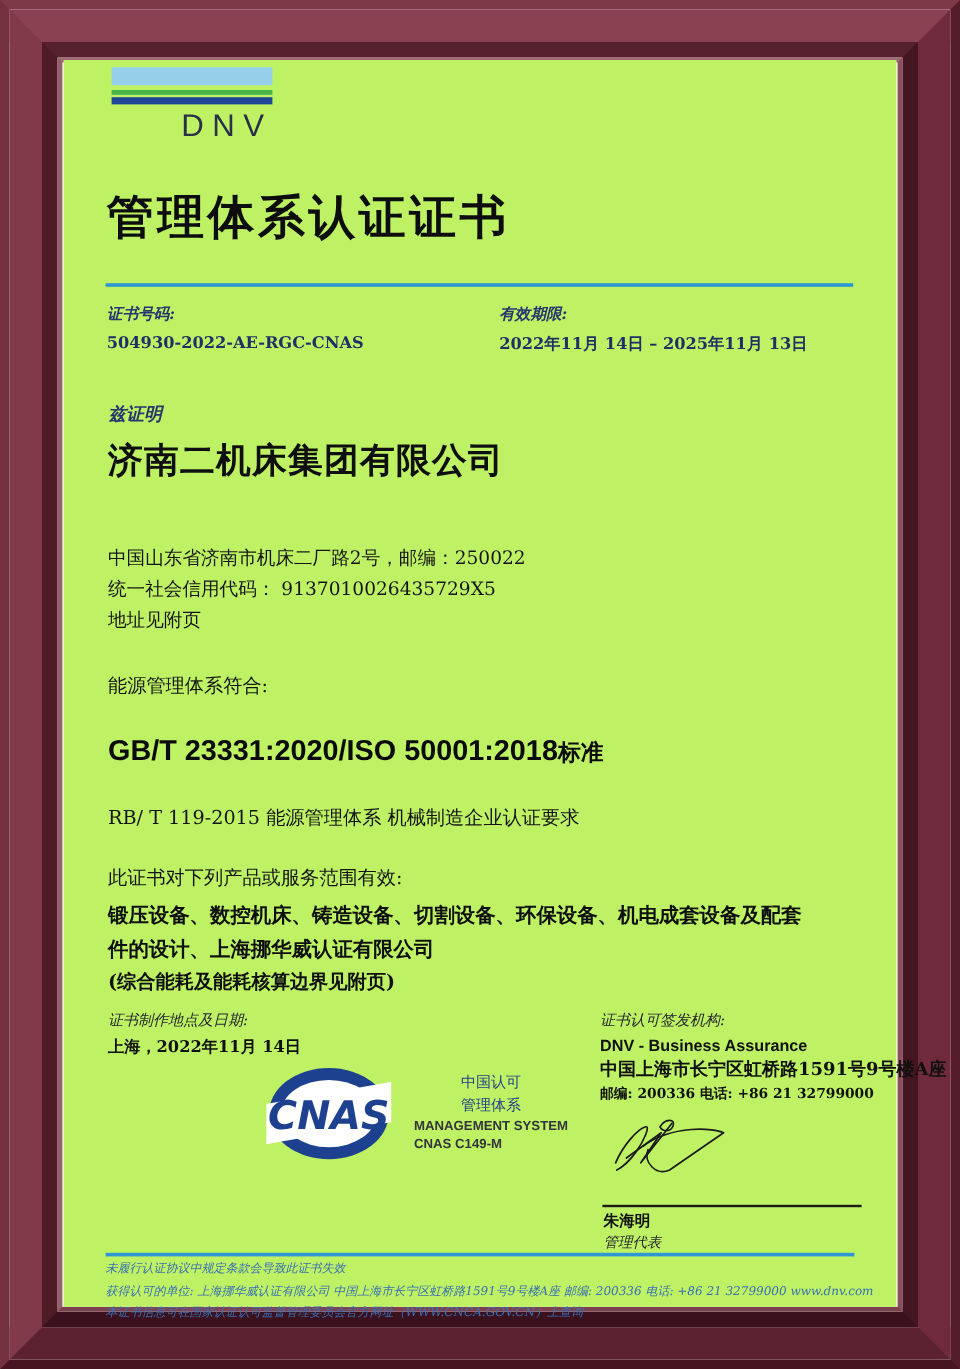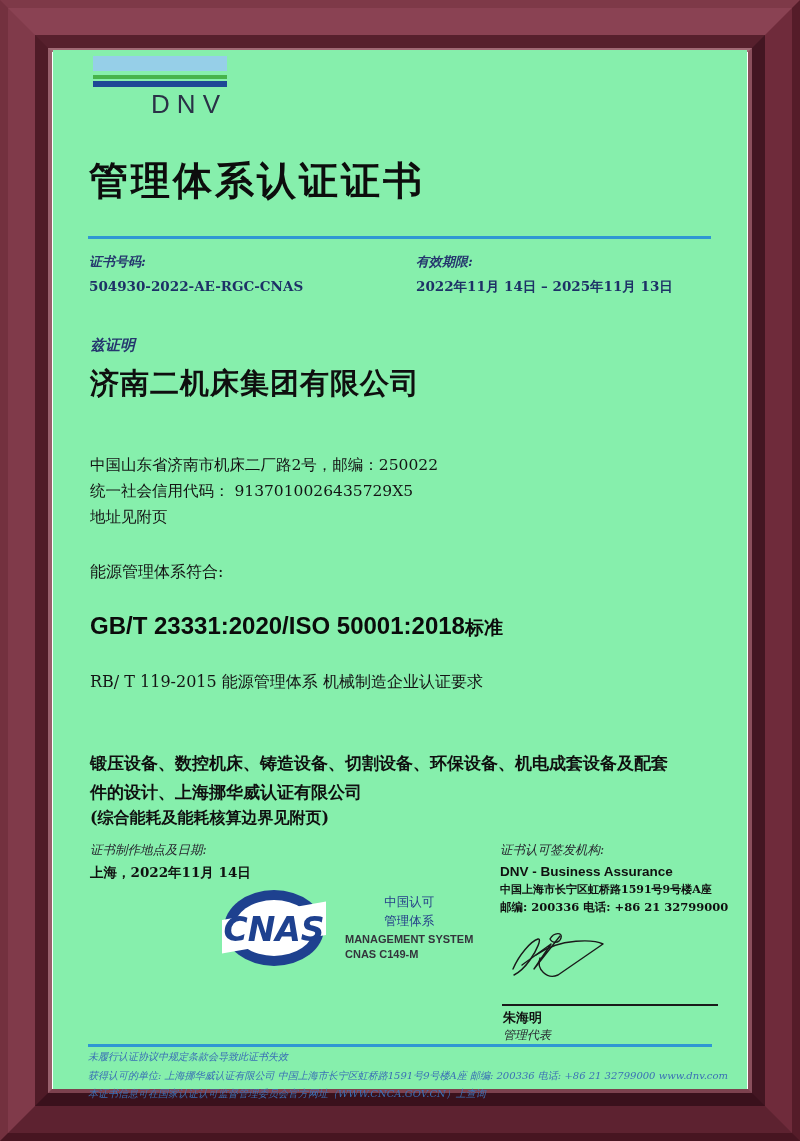--- a/index.html
+++ b/index.html
@@ -4,21 +4,21 @@
 <style>
   html,body{margin:0;padding:0;background:#e8e8e8;}
   .page{position:relative;width:800px;height:1141px;margin:0 auto;background:#fff;overflow:hidden;
         font-family:"DejaVu Serif","Liberation Serif",serif;}
   
   .frame{position:absolute;box-sizing:border-box;pointer-events:none;}
   .f1{inset:0;border:8px solid;border-color:#7e3948 #551c29 #471521 #73313f;}
   .f2{inset:8px;border:27px solid;border-color:#8a4253 #6f2b3b #5d2230 #803a4a;}
   .f3{inset:35px;border:13px solid;border-color:#57202d #431622 #3a111c #4f1b27;}
   .f4{inset:48px;border:4px solid;border-color:#a06a75 #8a4f5c #7c414e #975f6b;}
-  .sheet{position:absolute;inset:50px 53px 52px 53px;background:#86efac;}
+  .sheet{position:absolute;inset:50px 53px 52px 53px;background:#bef264;}
   .abs{position:absolute;}
   
   .dnv-logo{left:40px;top:6px;width:134px;}
   .dnv-bar1{height:15px;background:#96cfe8;}
   .dnv-bar2{height:4px;background:#47b44b;margin-top:4px;}
   .dnv-bar3{height:6px;background:#1e4896;margin-top:2px;}
   .dnv-text{margin-top:4px;text-align:right;font-family:"Liberation Sans","DejaVu Sans",sans-serif;
             font-size:26px;font-weight:500;letter-spacing:7px;color:#2a3147;line-height:1;}
   
   .cert-title{left:36px;top:104px;font-size:39px;font-weight:bold;letter-spacing:3px;color:#0d0d0d;white-space:nowrap;}
@@ -40,21 +40,21 @@
   .require{left:37px;top:622px;font-size:16px;color:#141414;white-space:nowrap;}
   .scope-intro{left:37px;top:672px;font-size:16px;color:#141414;}
   .scope-lines{left:37px;top:699px;font-weight:bold;font-size:17px;line-height:29px;color:#0f0f0f;white-space:nowrap;}
   .scope-note{left:37px;top:758px;font-weight:bold;font-size:16px;color:#0f0f0f;}
   
   .issue-block{left:37px;top:792px;}
   .small-label{font-style:italic;font-size:12.5px;color:#26262e;}
   .issue-value{margin-top:5px;font-weight:bold;font-size:13.5px;color:#101010;text-align:center;}
   .issuer-block{left:447px;top:792px;white-space:nowrap;}
   .issuer-name{margin-top:5px;font-family:"Liberation Sans","DejaVu Sans",sans-serif;font-weight:bold;font-size:13.5px;color:#101010;}
-  .issuer-addr{margin-top:3px;font-weight:bold;font-size:11px;color:#101010;}
+  .issuer-addr{margin-top:3px;font-weight:bold;font-size:15px;color:#101010;}
   .issuer-contact{margin-top:3px;font-weight:bold;font-size:11.5px;color:#101010;}
   
   .cnas-logo{left:169px;top:838px;width:104px;height:82px;}
   .cnas-text{left:292px;top:846px;line-height:1;}
   .cnas-cn{font-weight:400;font-size:12.5px;color:#26418a;text-align:center;}
   .cnas-cn2{margin-top:6px;}
   .cnas-en{margin-top:7px;font-family:"Liberation Sans","DejaVu Sans",sans-serif;font-weight:bold;font-size:11px;color:#34343c;}
   .cnas-en2{margin-top:4px;}
   
   .sig-svg{left:452px;top:879px;}
@@ -105,20 +105,21 @@
       <div>统一社会信用代码： 9137010026435729X5</div>
       <div>地址见附页</div>
     </div>
 
     <div class="abs conform">能源管理体系符合:</div>
     <div class="abs standard">
       <span class="std-code">GB/T 23331:2020/ISO 50001:2018</span><span class="std-suffix">标准</span>
     </div>
     <div class="abs require">RB/ T 119-2015 能源管理体系 机械制造企业认证要求</div>
 
+    <div class="abs scope-intro">此证书对下列产品或服务范围有效:</div>
     <div class="abs scope-lines">
       <div>锻压设备、数控机床、铸造设备、切割设备、环保设备、机电成套设备及配套</div>
       <div>件的设计、上海挪华威认证有限公司</div>
     </div>
     <div class="abs scope-note">(综合能耗及能耗核算边界见附页)</div>
 
     <div class="abs issue-block">
       <div class="small-label">证书制作地点及日期:</div>
       <div class="issue-value">上海，2022年11月 14日</div>
     </div>

